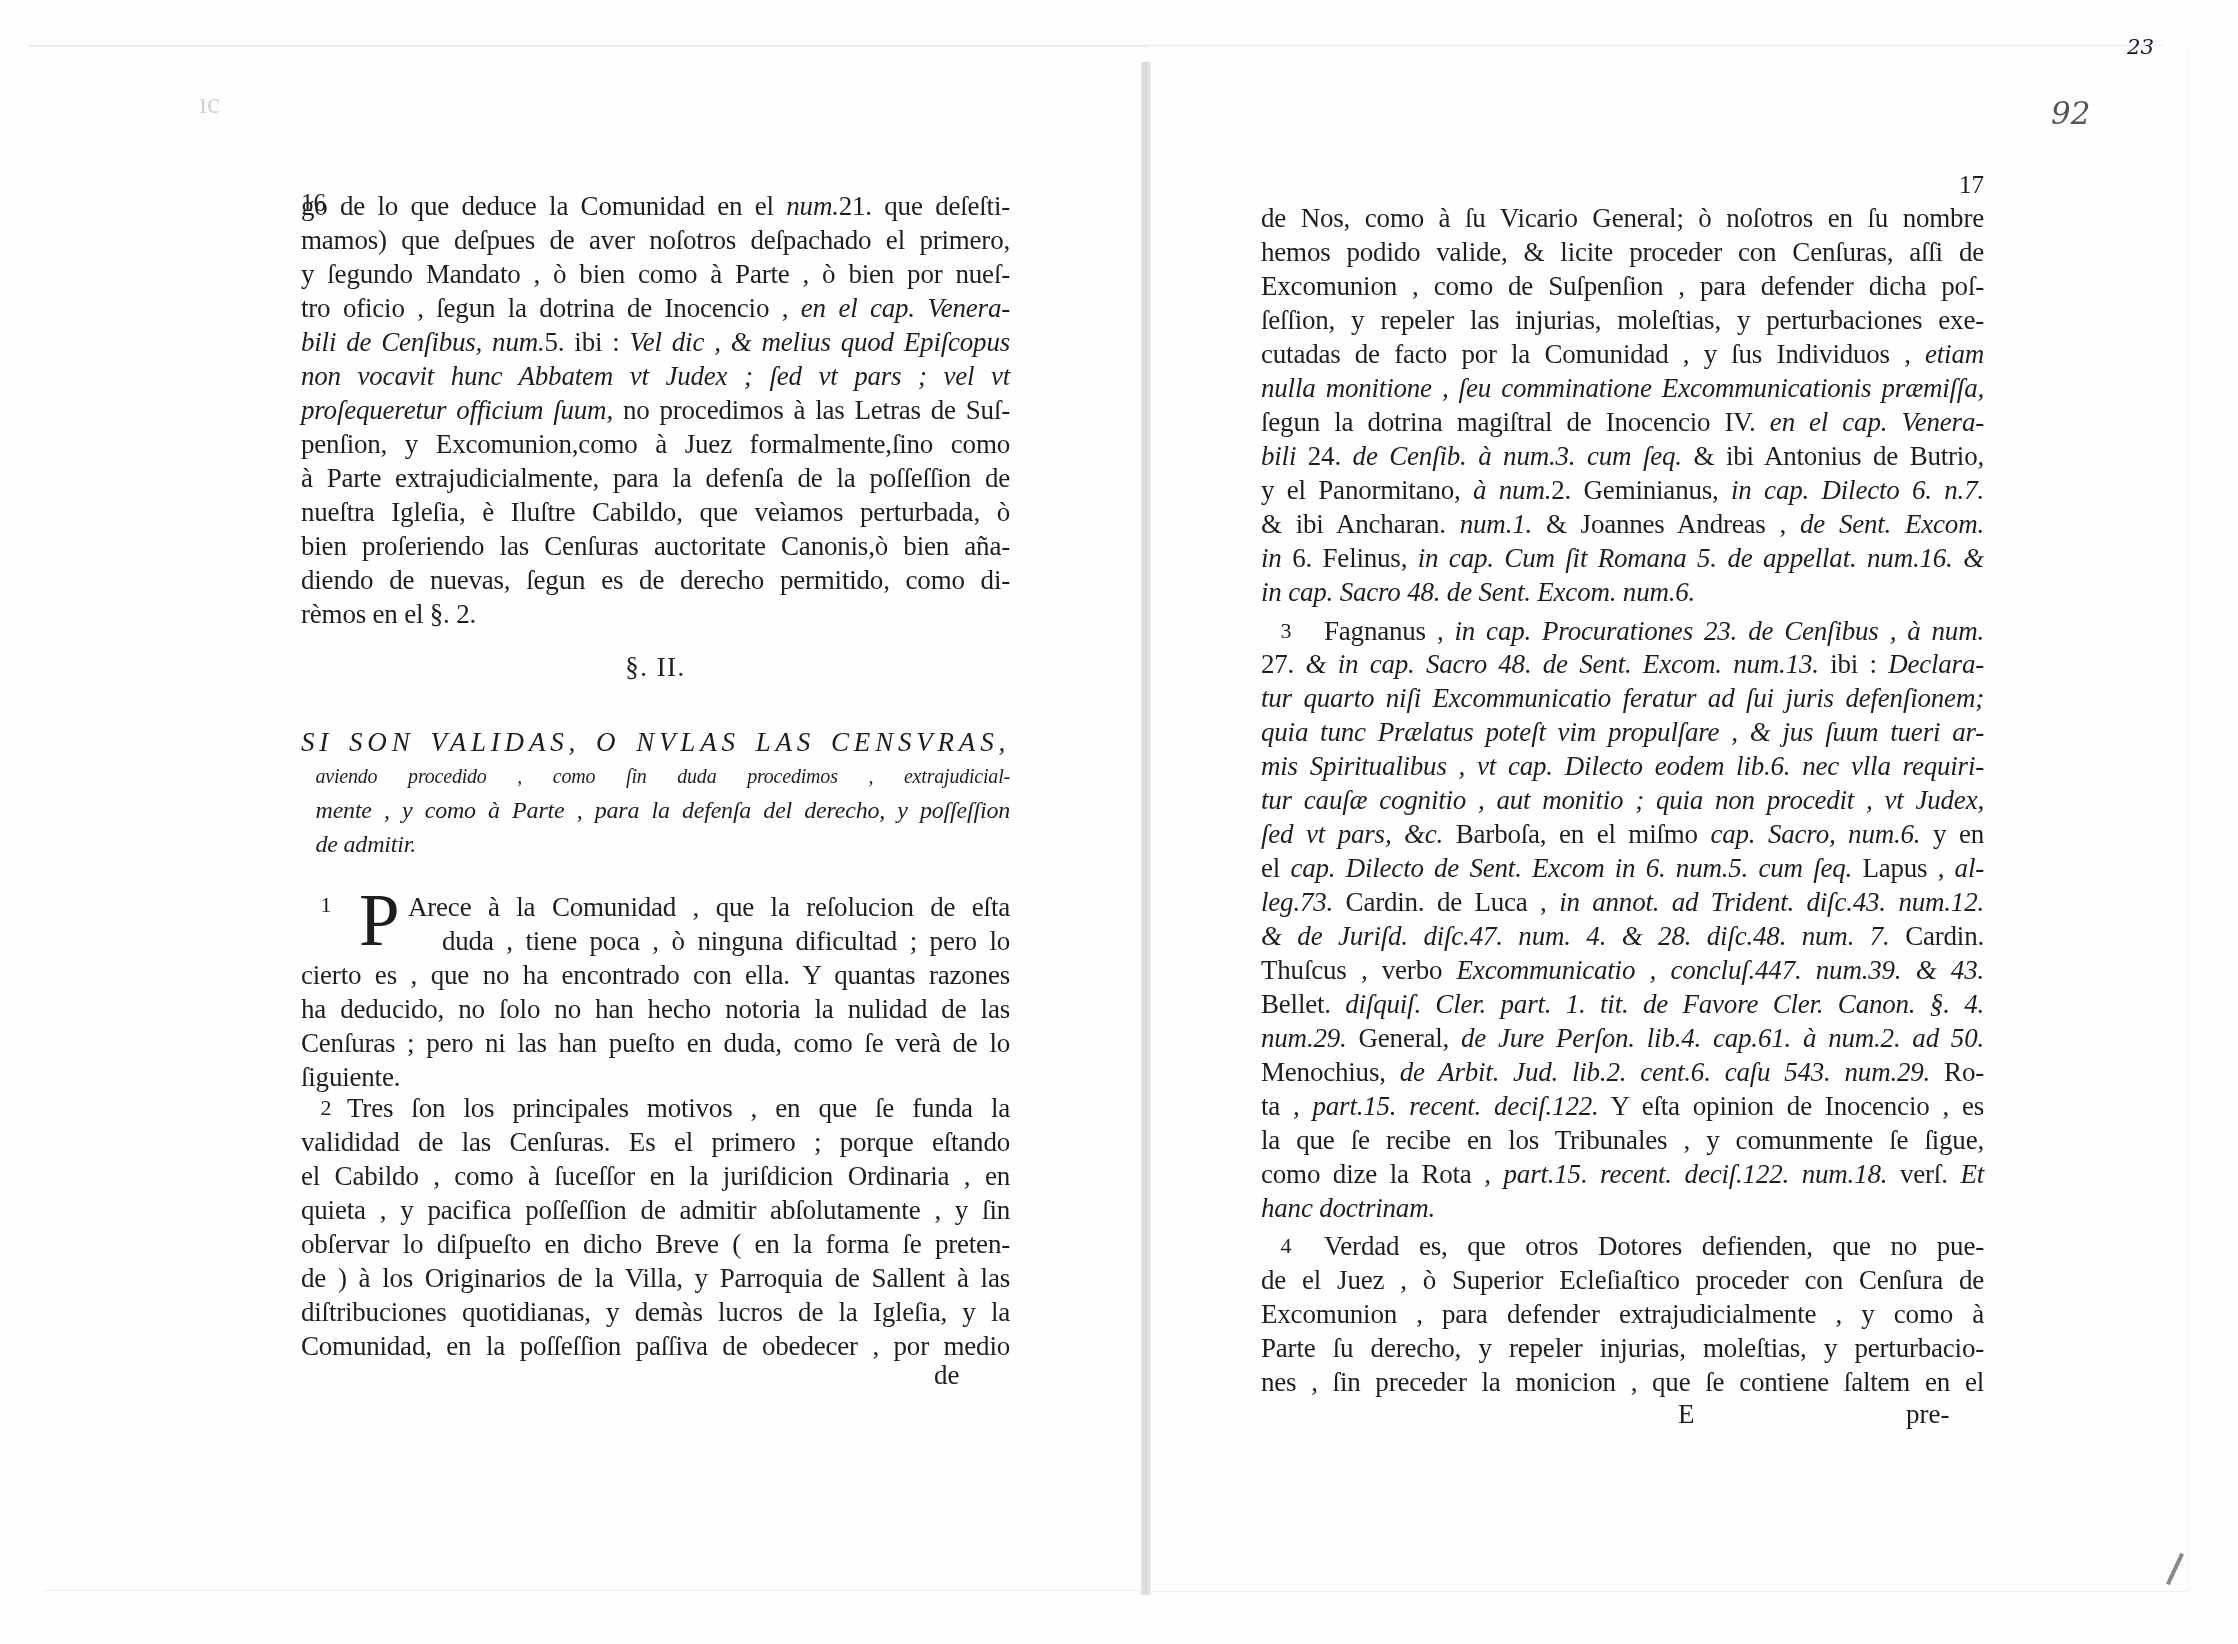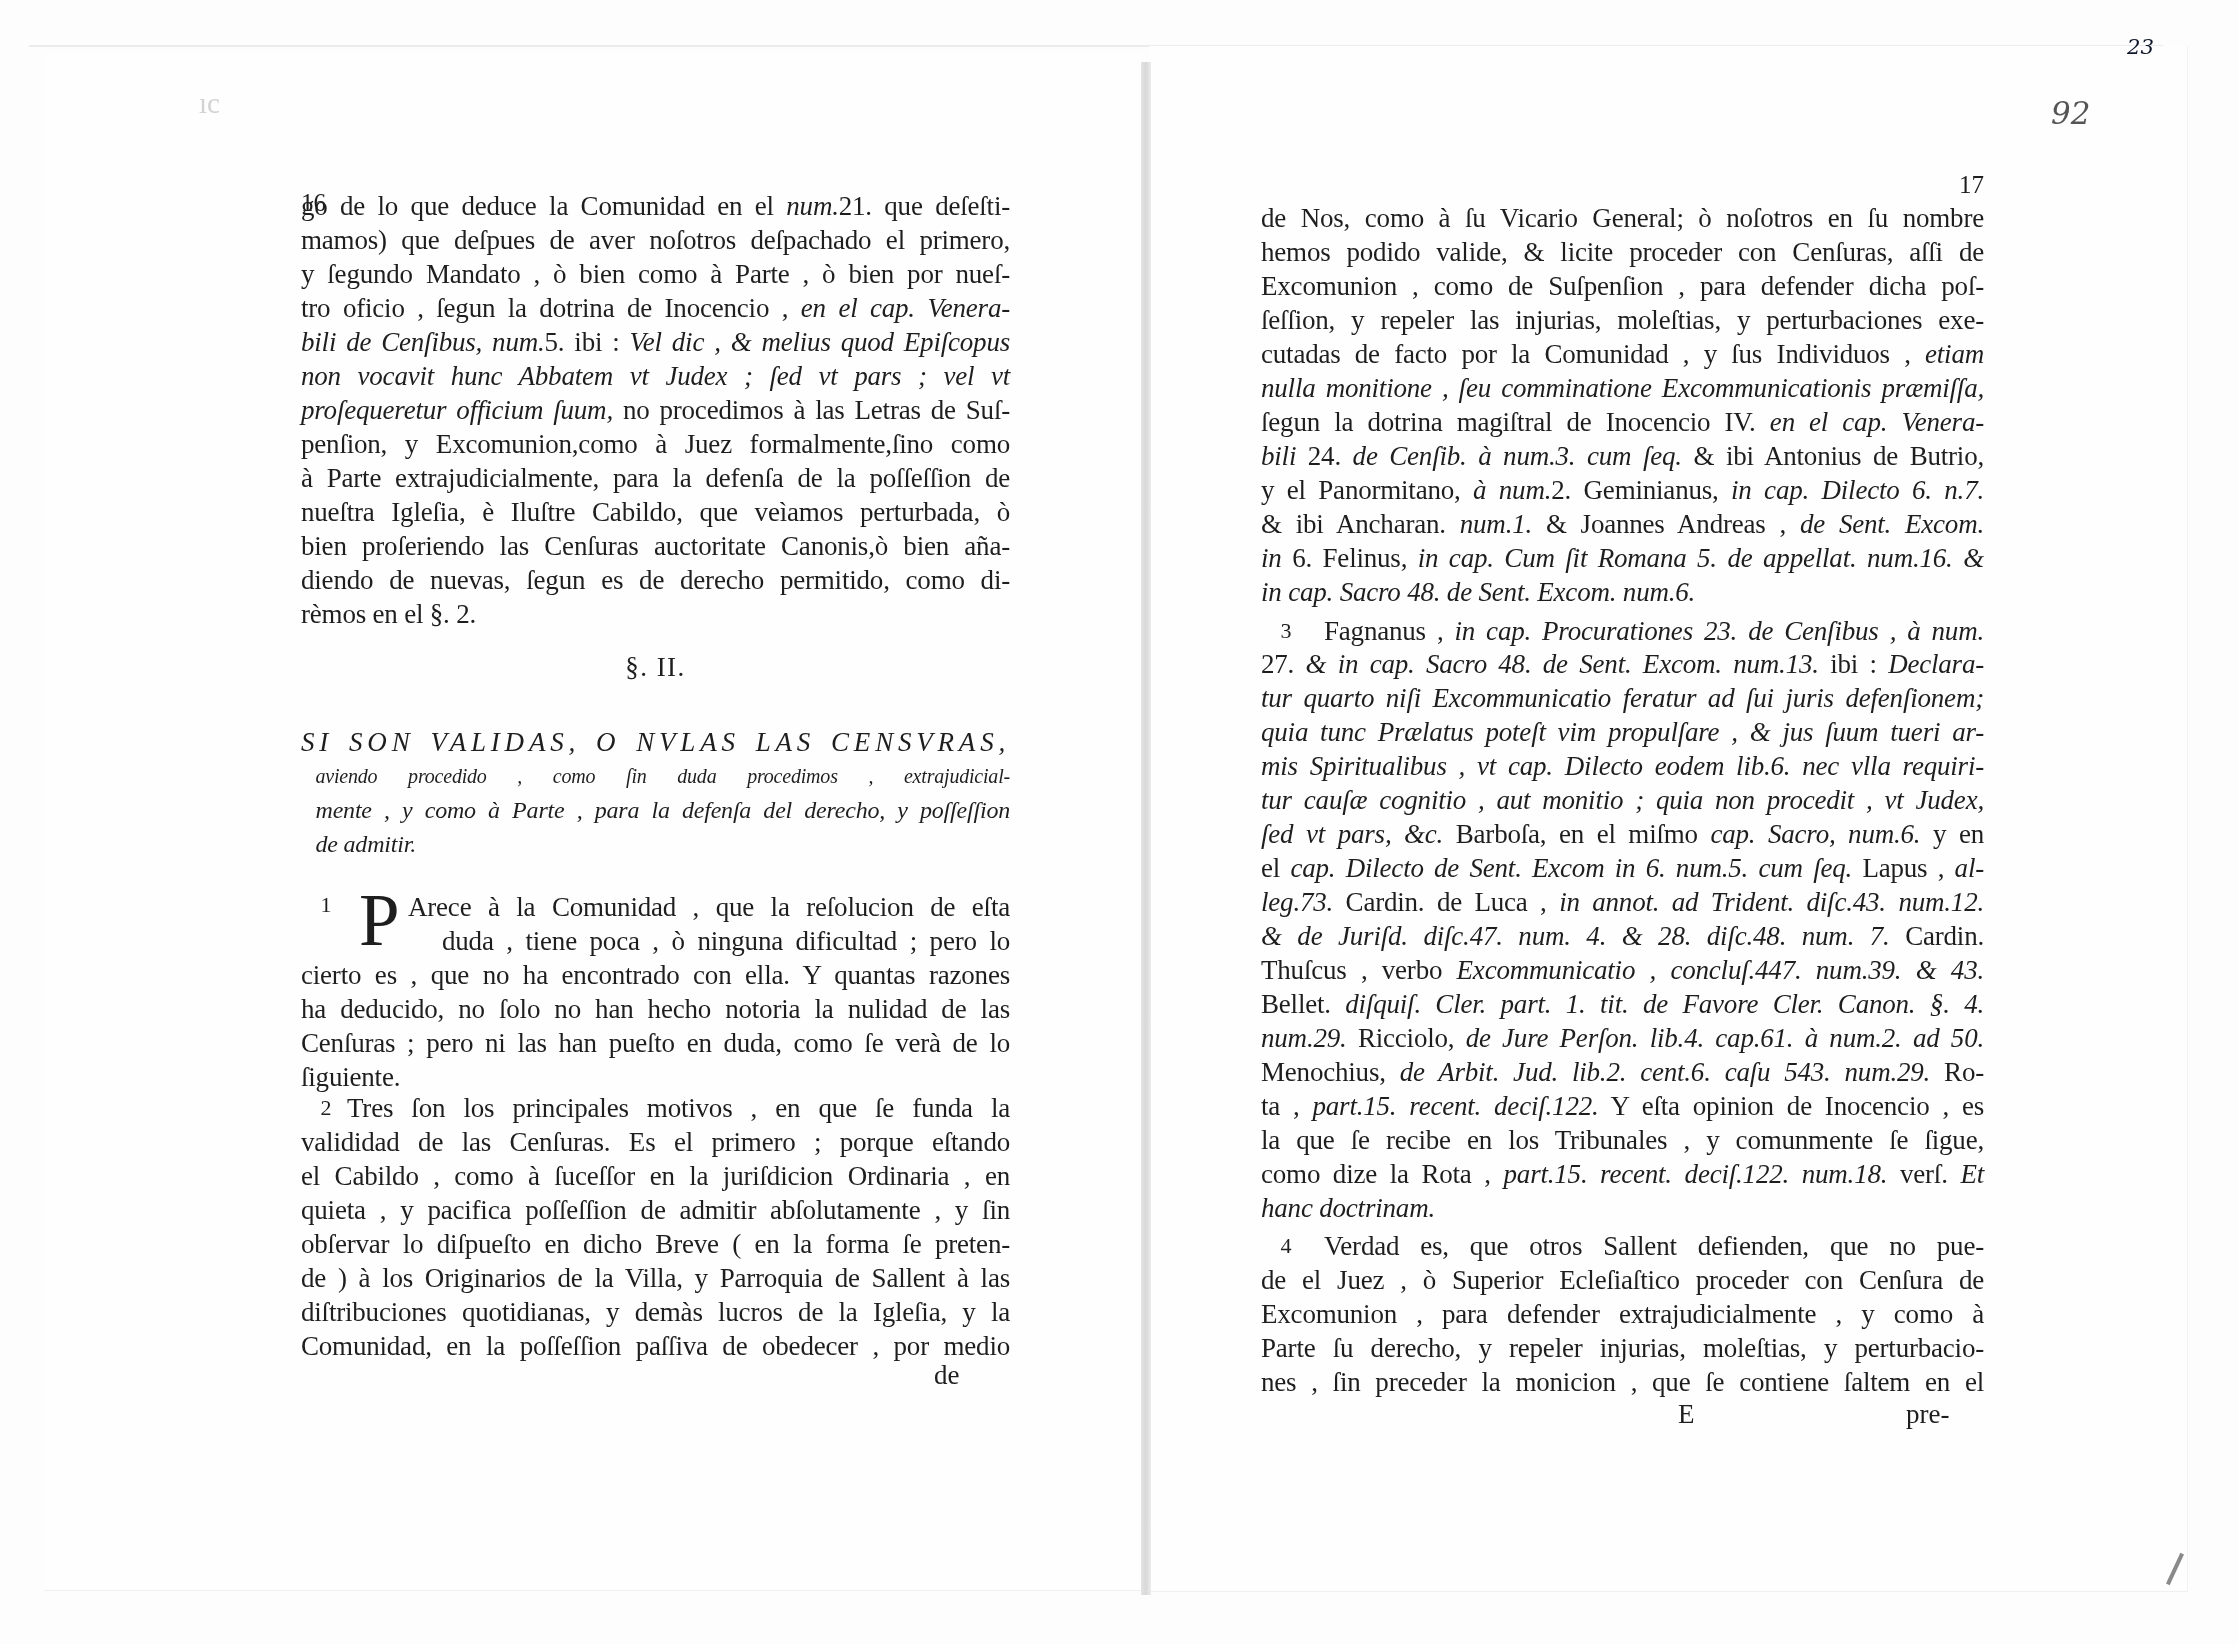--- a/index.html
+++ b/index.html
@@ -109,28 +109,28 @@
     <div class="line" style="top: 681px;"><i>tur quarto niſi Excommunicatio feratur ad ſui juris defenſionem;</i></div>
     <div class="line" style="top: 715px;"><i>quia tunc Prælatus poteſt vim propulſare , &amp; jus ſuum tueri ar-</i></div>
     <div class="line" style="top: 749px;"><i>mis Spiritualibus , vt cap. Dilecto eodem lib.6. nec vlla requiri-</i></div>
     <div class="line" style="top: 783px;"><i>tur cauſæ cognitio , aut monitio ; quia non procedit , vt Judex,</i></div>
     <div class="line" style="top: 817px;"><i>ſed vt pars, &amp;c.</i><span> Barboſa, en el miſmo </span><i>cap. Sacro, num.6.</i><span> y en</span></div>
     <div class="line" style="top: 851px;"><span>el </span><i>cap. Dilecto de Sent. Excom in 6. num.5. cum ſeq.</i><span> Lapus , </span><i>al-</i></div>
     <div class="line" style="top: 885px;"><i>leg.73.</i><span> Cardin. de Luca , </span><i>in annot. ad Trident. diſc.43. num.12.</i></div>
     <div class="line" style="top: 919px;"><i>&amp; de Juriſd. diſc.47. num. 4. &amp; 28. diſc.48. num. 7.</i><span> Cardin.</span></div>
     <div class="line" style="top: 953px;"><span>Thuſcus , verbo </span><i>Excommunicatio , concluſ.447. num.39. &amp; 43.</i></div>
     <div class="line" style="top: 987px;"><span>Bellet. </span><i>diſquiſ. Cler. part. 1. tit. de Favore Cler. Canon. §. 4.</i></div>
-    <div class="line" style="top: 1021px;"><i>num.29.</i><span> Ricciolo, </span><i>de Jure Perſon. lib.4. cap.61. à num.2. ad 50.</i></div>
+    <div class="line" style="top: 1021px;"><i>num.29.</i><span> General, </span><i>de Jure Perſon. lib.4. cap.61. à num.2. ad 50.</i></div>
     <div class="line" style="top: 1055px;"><span>Menochius, </span><i>de Arbit. Jud. lib.2. cent.6. caſu 543. num.29.</i><span> Ro-</span></div>
     <div class="line" style="top: 1089px;"><span>ta , </span><i>part.15. recent. deciſ.122.</i><span> Y eſta opinion de Inocencio , es</span></div>
     <div class="line" style="top: 1123px;"><span>la que ſe recibe en los Tribunales , y comunmente ſe ſigue,</span></div>
     <div class="line" style="top: 1157px;"><span>como dize la Rota , </span><i>part.15. recent. deciſ.122. num.18.</i><span> verſ. </span><i>Et</i></div>
     <div class="line last" style="top: 1191px;"><i>hanc doctrinam.</i></div>
     <div class="catch" style="left: 19.4px; top: 1229px; font-size: 22px;">4</div>
-    <div class="line" style="top: 1229px; left: 63px; width: calc(100% - 63px);">Verdad es, que otros Sallent defienden, que no pue-</div>
+    <div class="line" style="top: 1229px; left: 63px; width: calc(100% - 63px);">Verdad es, que otros Dotores defienden, que no pue-</div>
     <div class="line" style="top: 1263px;">de el Juez , ò Superior Ecleſiaſtico proceder con Cenſura de</div>
     <div class="line" style="top: 1297px;">Excomunion , para defender extrajudicialmente , y como à</div>
     <div class="line" style="top: 1331px;">Parte ſu derecho, y repeler injurias, moleſtias, y perturbacio-</div>
     <div class="line" style="top: 1365px;">nes , ſin preceder la monicion , que ſe contiene ſaltem en el</div>
     <div class="catch" style="left: 417px; top: 1397px;">E</div>
     <div class="catch" style="left: 645px; top: 1397px;">pre-</div>
   </div>
 
 <div class="corner-mark" style="left:2173px;top:1552px;"></div>
 

